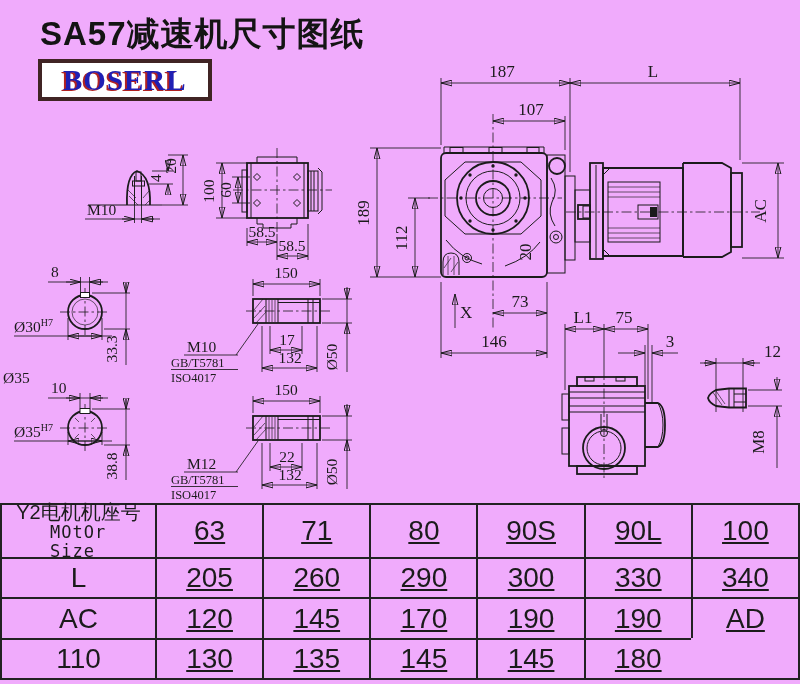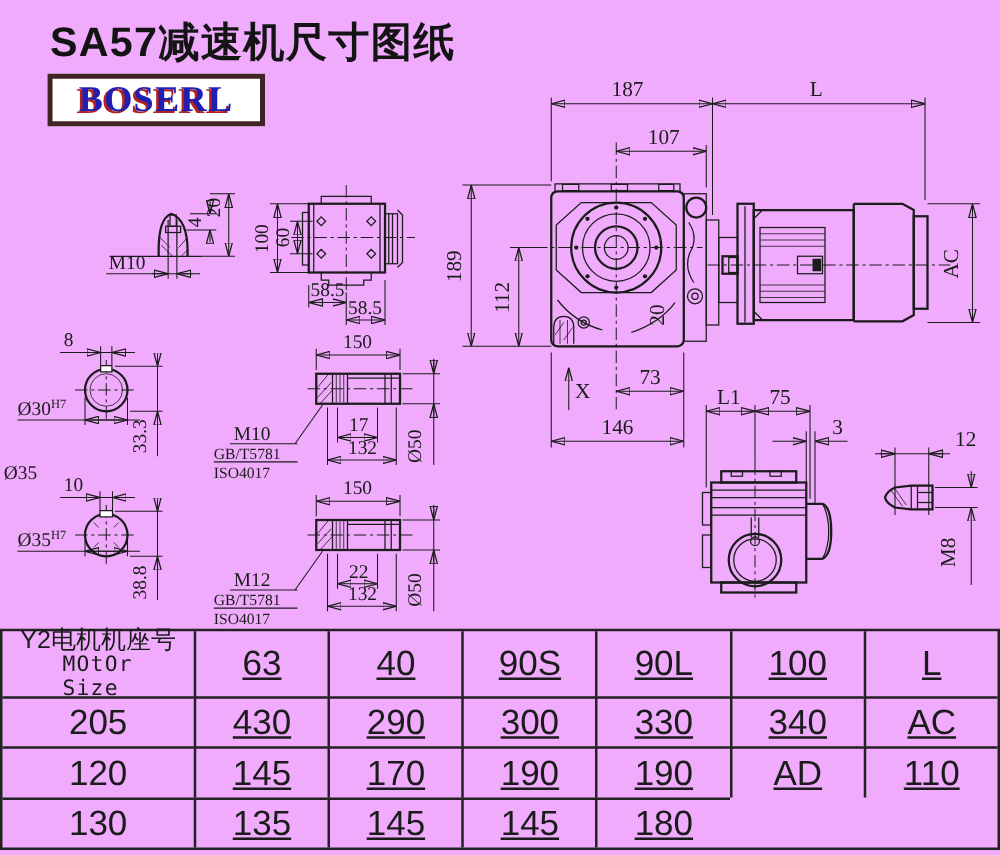--- a/index.html
+++ b/index.html
@@ -393,28 +393,29 @@
       <text class="dtm mid" x="764" y="442" transform="rotate(-90 764 442)">M8</text>
     </g>
   </svg>
 
   <div class="dim-table">
     <div class="cell hdrcell">
       <div class="hdr-cn">Y2电机机座号</div>
       <div class="hdr-en">MOtOr Size</div>
     </div>
     <div class="cell">63</div>
-    <div class="cell">40</div>
+    <div class="cell">71</div>
+    <div class="cell">80</div>
     <div class="cell">90S</div>
     <div class="cell">90L</div>
     <div class="cell">100</div>
 
     <div class="cell">L</div>
     <div class="cell">205</div>
-    <div class="cell">430</div>
+    <div class="cell">260</div>
     <div class="cell">290</div>
     <div class="cell">300</div>
     <div class="cell">330</div>
     <div class="cell">340</div>
 
     <div class="cell">AC</div>
     <div class="cell">120</div>
     <div class="cell">145</div>
     <div class="cell">170</div>
     <div class="cell">190</div>

